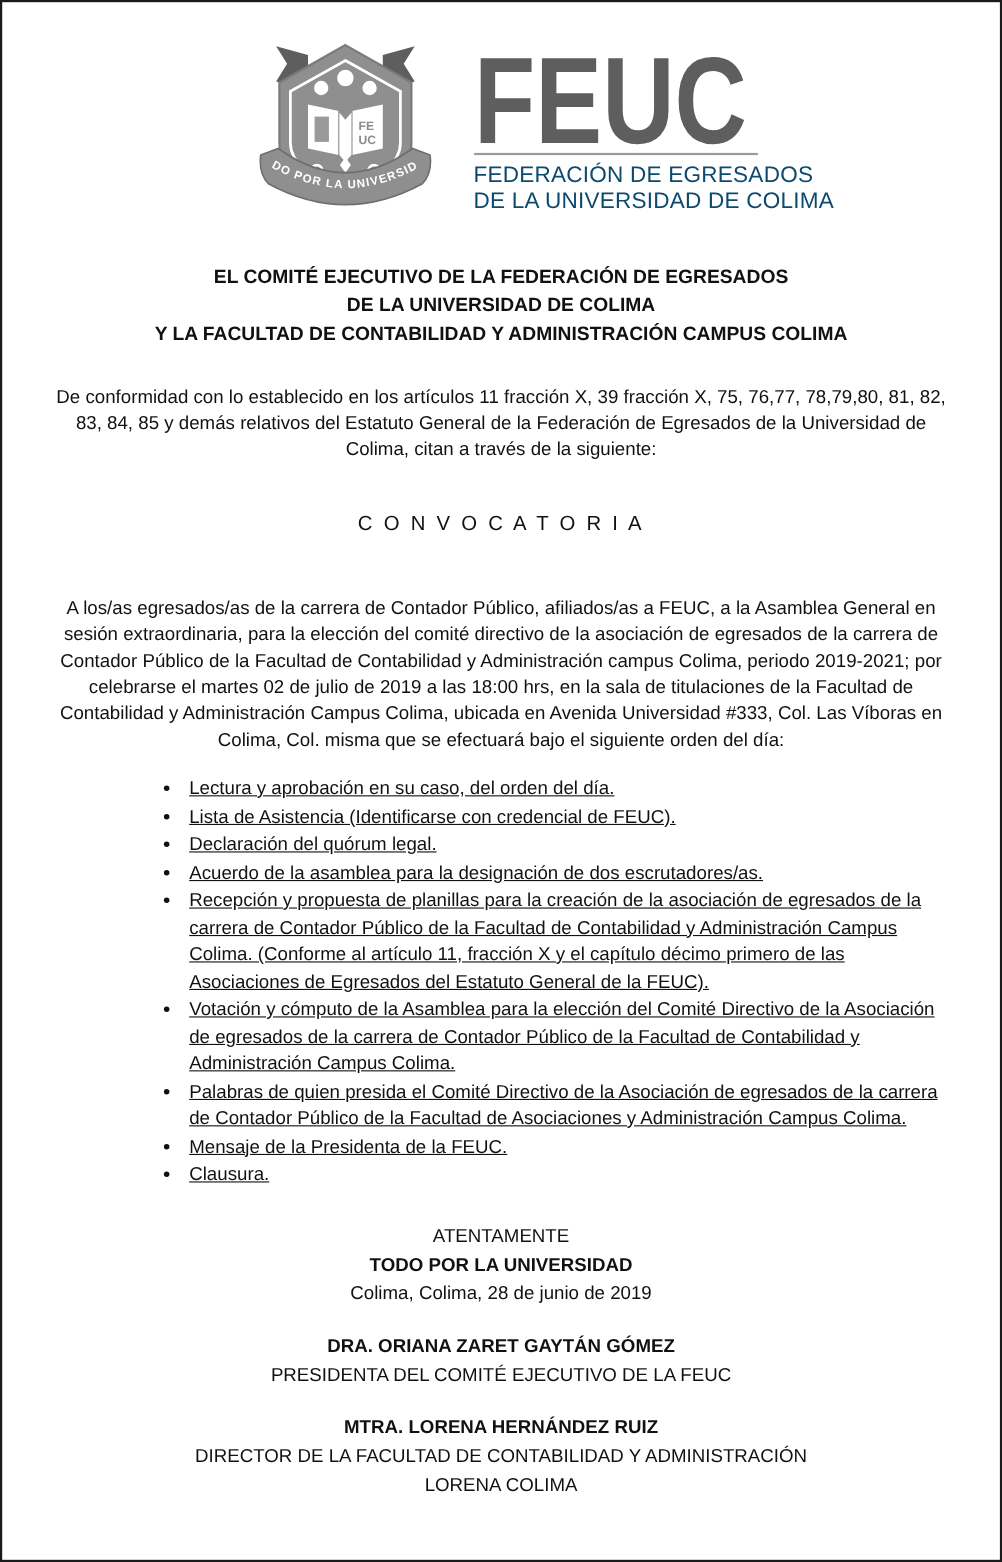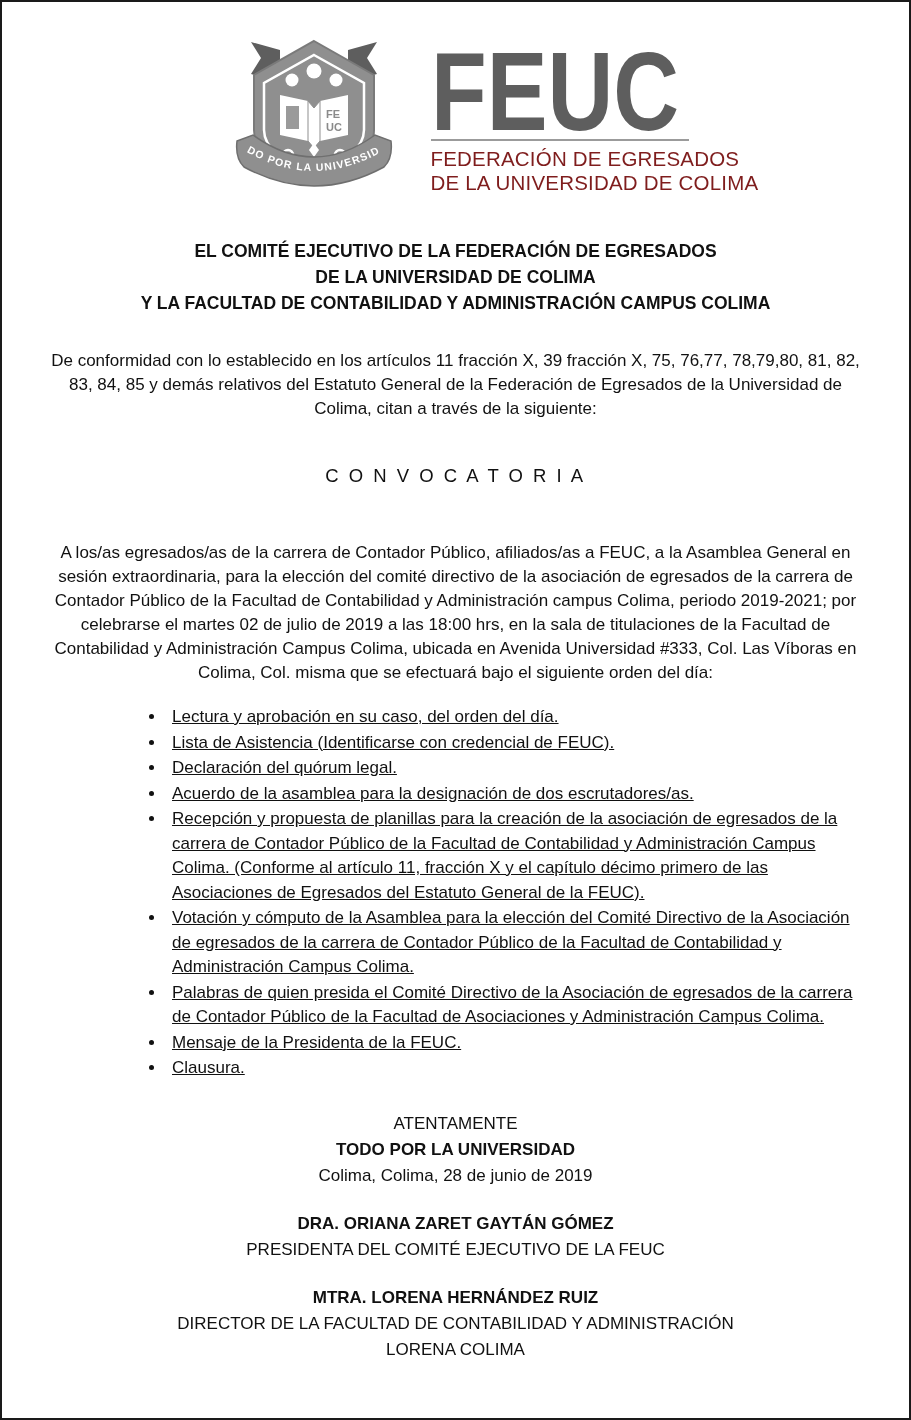--- a/index.html
+++ b/index.html
@@ -17,21 +17,21 @@
   
   .logo-row{
     display:flex;justify-content:center;align-items:flex-start;
     gap:26px;margin-top:36px;
   }
   .shield-wrap{width:182px;height:162px;flex:0 0 auto;}
   .wordmark-block{width:258px;flex:0 0 auto;padding-top:2px;}
   .wordmark-svg{display:block;}
   .wordmark-rule{border:0;border-top:2px solid #9b9b9b;margin:3px 0 6px 0;}
   .org-lines{
-    color:#7f1d1d;font-size:20.5px;font-weight:400;
+    color:#0c4a6e;font-size:20.5px;font-weight:400;
     line-height:1.18;letter-spacing:0.2px;white-space:nowrap;
   }
   
   .heading{
     margin-top:38px;text-align:center;font-weight:bold;
     font-size:17.5px;line-height:26px;
   }
   .intro{
     margin:33px auto 0 auto;max-width:818px;text-align:center;
     font-size:17px;line-height:24px;

